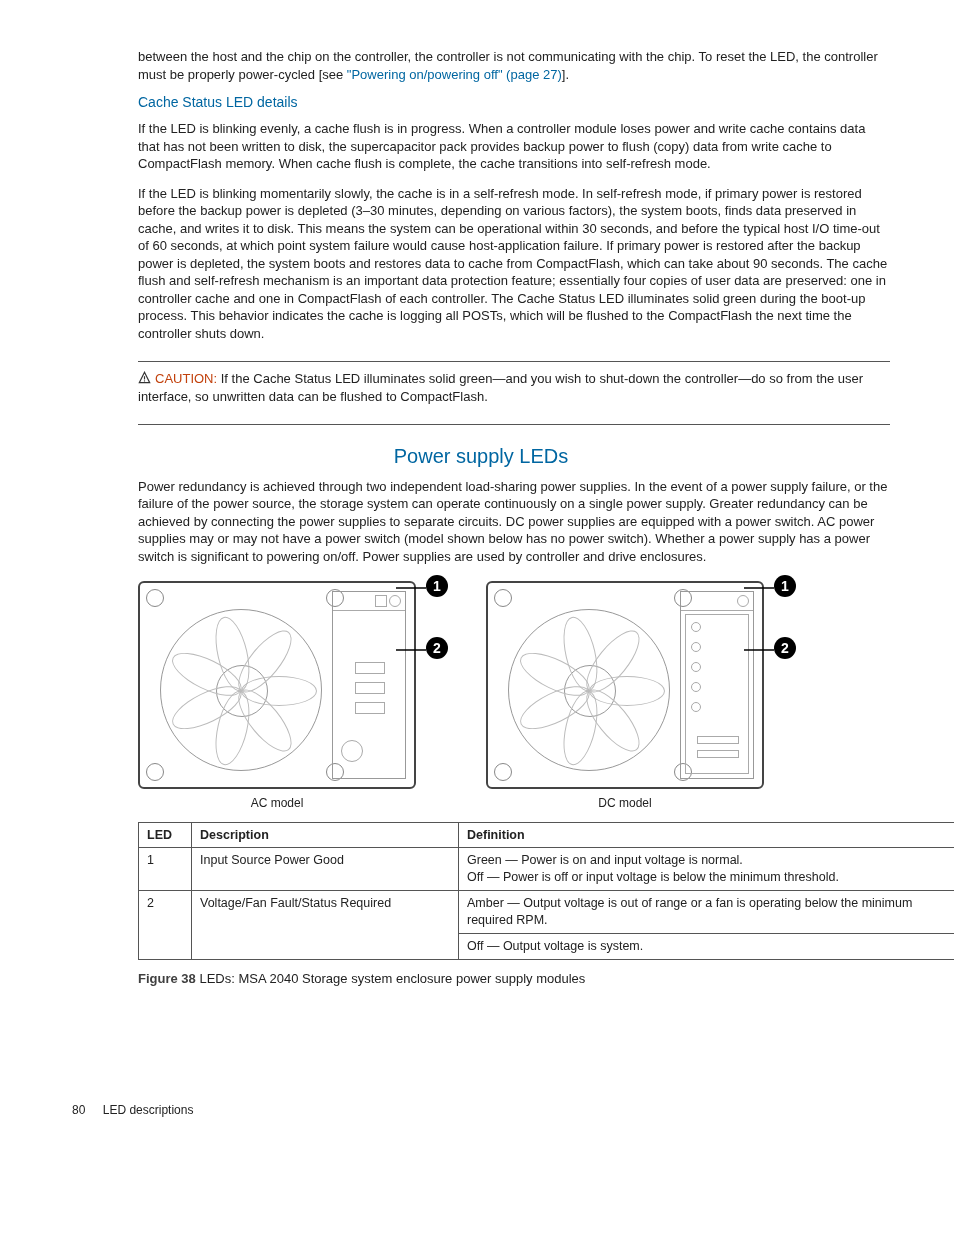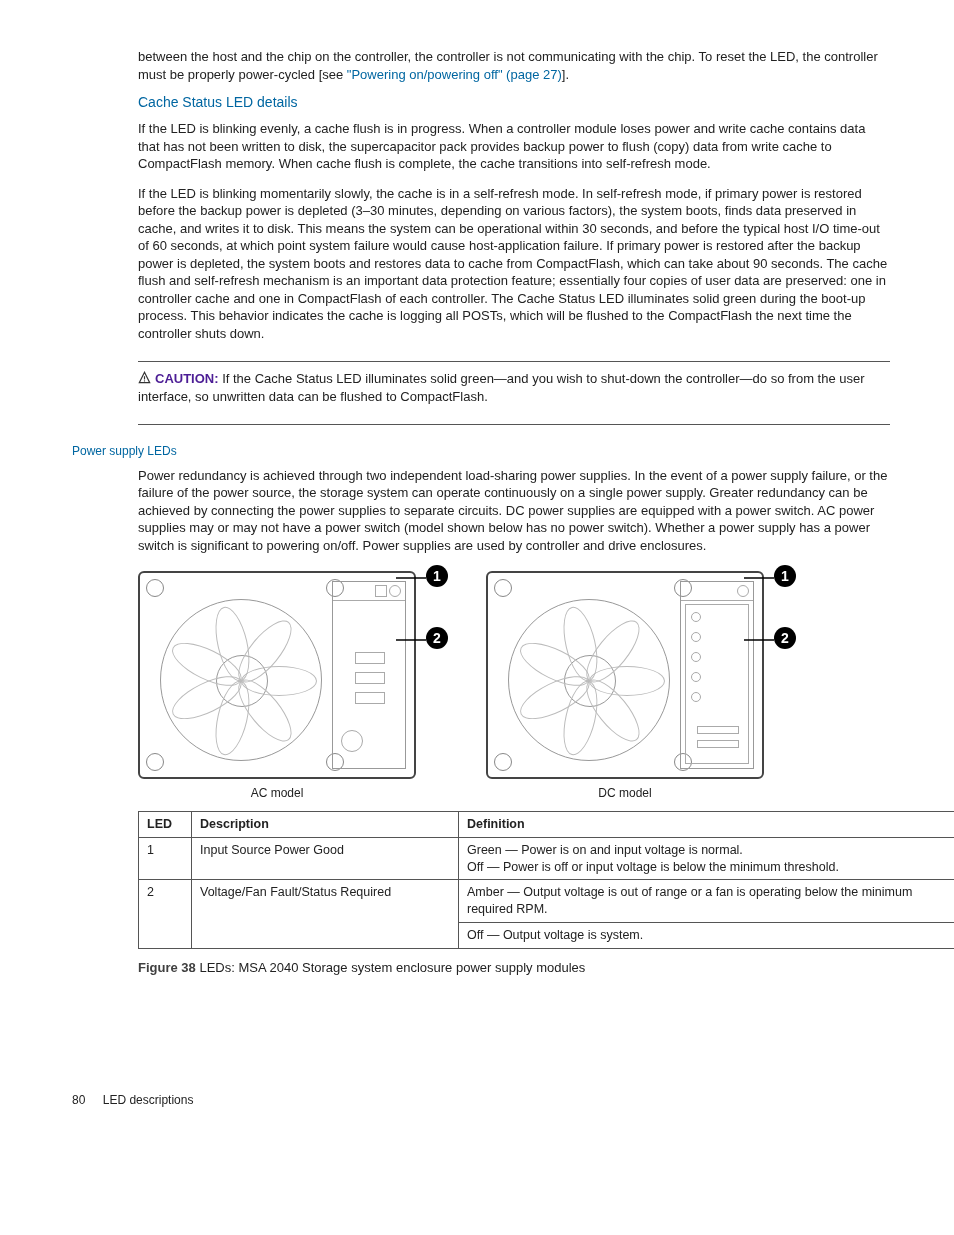--- a/index.html
+++ b/index.html
@@ -18,37 +18,38 @@
   .link {
     color: #0066a1;
   }
   .h3 {
     color: #0066a1;
     font-size: 14px;
     margin: 10px 0 6px 66px;
   }
   .h2 {
     color: #0066a1;
-    font-size: 12px;
+    font-size: 20px;
     margin: 18px 0 8px 0;
+    text-align: center;
   }
   .body-para {
     margin: 8px 0 12px 66px;
   }
   hr {
     border: none;
     border-top: 1px solid #555;
     margin: 18px 0 8px 66px;
   }
   .caution-block {
     margin: 0 0 6px 66px;
   }
   .caution-label {
-    color: #4c1d95;
-    font-weight: bold;
+    color: #c2410c;
+    font-weight: normal;
   }
   .warn-icon {
     display: inline-block;
     vertical-align: -1px;
     margin-right: 4px;
   }
   .figure-area {
     margin: 16px 0 8px 66px;
     display: flex;
     gap: 70px;

